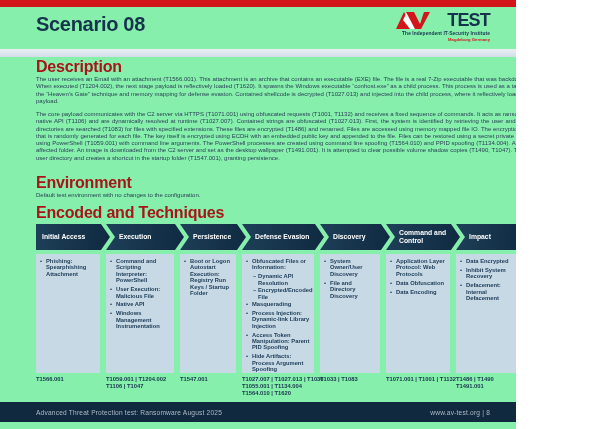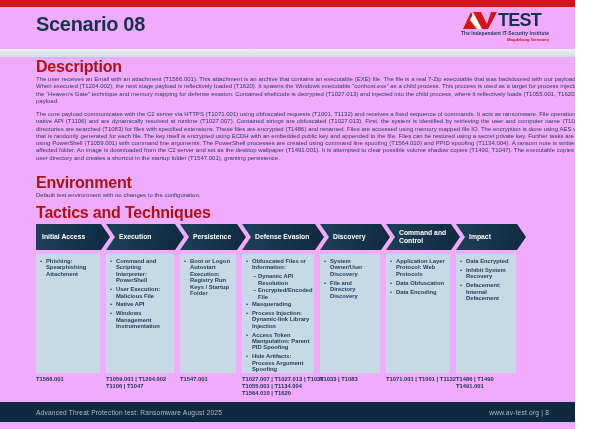--- a/index.html
+++ b/index.html
@@ -1,28 +1,28 @@
 <!DOCTYPE html>
 <html><head>
 <meta charset="utf-8">
 <style>
   html,body{margin:0;padding:0;background:#ffffff;}
-  #page{position:relative;width:575px;height:429px;background:#f0abfc;overflow:hidden;
+  #page{position:relative;width:516px;height:429px;background:#86efac;overflow:hidden;
         font-family:"Liberation Sans", sans-serif;-webkit-font-smoothing:antialiased;}
 
   
   #topbar{position:absolute;top:0;left:0;width:100%;height:7px;background:#d2141b;}
 
   
   #page-title{position:absolute;left:36px;top:13px;font-size:20px;font-weight:bold;
               color:#16334c;letter-spacing:-0.3px;}
 
   
   #logo{position:absolute;top:11px;right:26px;width:96px;}
-  #logo .logo-row{display:flex;align-items:flex-end;justify-content:center;}
+  #logo .logo-row{display:flex;align-items:flex-end;justify-content:space-between;}
   #logo .logo-test{font-size:18px;font-weight:bold;color:#14334d;letter-spacing:-0.8px;line-height:18px;}
   #logo .logo-tagline{font-size:4.8px;font-weight:bold;color:#14334d;text-align:right;
                       margin-top:1.5px;letter-spacing:0.1px;}
   #logo .logo-subline{font-size:4.2px;font-weight:bold;color:#d2141b;text-align:right;margin-top:1px;}
 
   
   #band{position:absolute;top:49px;left:0;width:100%;height:8px;
         background:linear-gradient(#e9eff3,#d2dee6);}
 
   .h2{position:absolute;left:36px;font-size:16px;font-weight:bold;color:#a81418;letter-spacing:-0.2px;}
@@ -87,21 +87,21 @@
 
   <div id="band"></div>
 
   <div class="h2" style="top:58px;">Description</div>
   <div class="body-copy" style="top:76px;">The user receives an Email with an attachment (T1566.001). This attachment is an archive that contains an executable (EXE) file. The file is a real 7-Zip executable that was backdoored with our payload (T1036). When executed (T1204.002), the next stage payload is reflectively loaded (T1620). It spawns the Windows executable “conhost.exe” as a child process. This process is used as a target for process injection, using the “Heaven’s Gate” technique and memory mapping for defense evasion. Contained shellcode is decrypted (T1027.013) and injected into the child process, where it reflectively loads (T1055.001, T1620) the core payload.</div>
   <div class="body-copy" style="top:111px;">The core payload communicates with the C2 server via HTTPS (T1071.001) using obfuscated requests (T1001, T1132) and receives a fixed sequence of commands. It acts as ransomware. File operations use the native API (T1106) and are dynamically resolved at runtime (T1027.007). Contained strings are obfuscated (T1027.013). First, the system is identified by retrieving the user and computer name (T1033). User directories are searched (T1083) for files with specified extensions. These files are encrypted (T1486) and renamed. Files are accessed using memory mapped file IO. The encryption is done using AES with a key that is randomly generated for each file. The key itself is encrypted using ECDH with an embedded public key and appended to the file. Files can be restored using a secret private key. Further tasks are executed using PowerShell (T1059.001) with command line arguments. The PowerShell processes are created using command line spoofing (T1564.010) and PPID spoofing (T1134.004).  A ransom note is written to every affected folder. An image is downloaded from the C2 server and set as the desktop wallpaper (T1491.001). It is attempted to clear possible volume shadow copies (T1490, T1047). The executable copies itself to a user directory and creates a shortcut in the startup folder (T1547.001), granting persistence.</div>
 
   <div class="h2" style="top:174px;">Environment</div>
   <div class="body-copy" style="top:192px;text-align:left;">Default test environment with no changes to the configuration.</div>
 
-  <div class="h2" style="top:204px;">Tactics and Techniques</div>
+  <div class="h2" style="top:204px;">Encoded and Techniques</div>
 
   <div id="ttp-table">
       <div class="col">
         <div class="col-header">Initial Access</div>
         <div class="col-body">
           <div class="item">
             <span class="bullet">•</span>
             <span>Phishing: Spearphishing Attachment</span>
           </div>
         </div>

